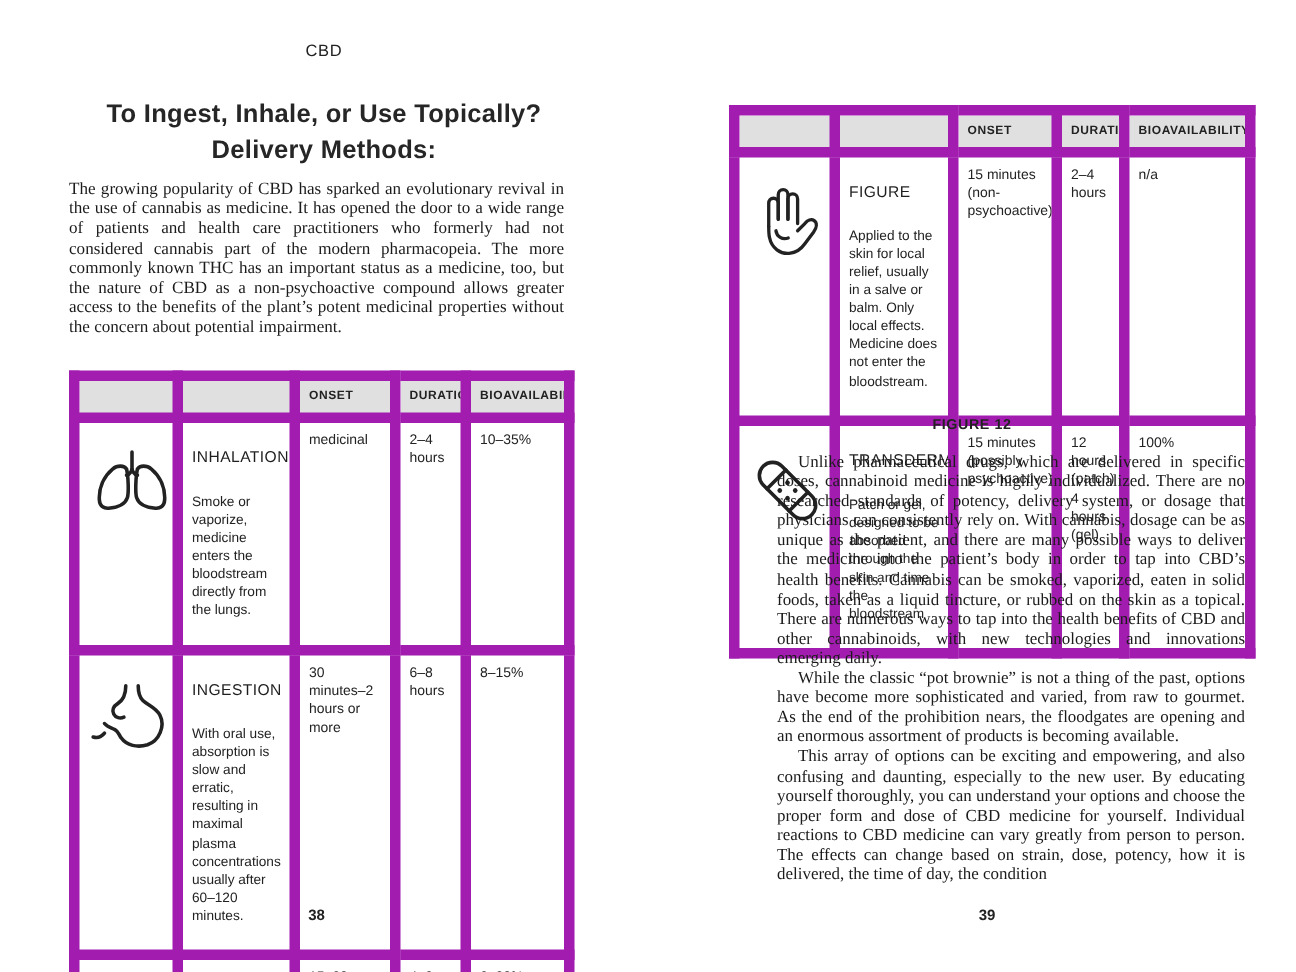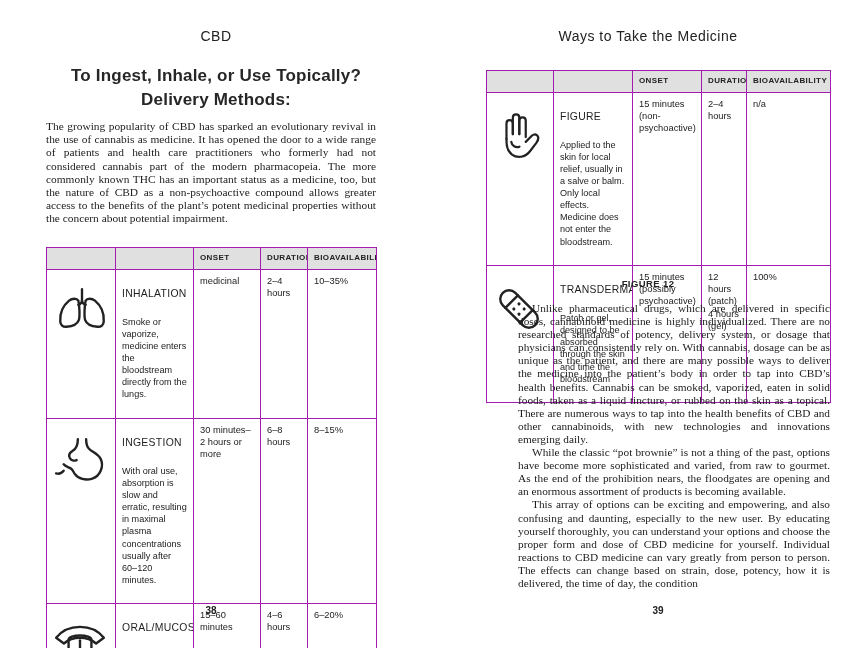--- a/index.html
+++ b/index.html
@@ -5,32 +5,32 @@
   html,body{margin:0;padding:0;background:#ffffff;}
   .spread{position:relative;width:864px;height:648px;background:#ffffff;color:#1d1d1d;
           font-family:"Liberation Sans",sans-serif;overflow:hidden;}
   .page{position:absolute;top:0;height:648px;}
   .page-left{left:0;width:432px;}
   .page-right{left:432px;width:432px;}
   .content-l{position:absolute;left:46px;width:330px;}
   .content-r{position:absolute;left:54px;width:344px;}
 
   .running-head{position:absolute;top:28px;width:100%;text-align:center;
-                font-size:14px;letter-spacing:.5px;color:#222;}
+                font-size:11px;letter-spacing:.5px;color:#222;}
   .page-title{position:absolute;top:64px;width:100%;text-align:center;
               font-size:17px;font-weight:600;line-height:24px;letter-spacing:.2px;color:#262626;}
   .body-serif{font-family:"Liberation Serif",serif;font-size:11.4px;line-height:13.2px;
               text-align:justify;color:#1b1b1b;}
   .intro{top:120px;}
   .paras{top:302px;font-size:11.3px;line-height:13.1px;}
   .paras p{margin:0;text-indent:14px;padding-left:32px;}
   .page-num{position:absolute;bottom:32px;text-align:center;font-size:10px;color:#222;font-weight:bold;}
 
   table.delivery{border-collapse:collapse;table-layout:fixed;width:100%;}
-  table.delivery td,table.delivery th{border:1px solid #a21caf;vertical-align:top;
+  table.delivery td,table.delivery th{border:7px solid #a21caf;vertical-align:top;
       padding:5px 6px;font-size:9.3px;line-height:1.32;text-align:left;color:#222;
       white-space:pre-line;overflow:hidden;}
   table.delivery th{background:#e0e0e0;font-size:8px;font-weight:bold;
       letter-spacing:.4px;padding:5px 6px;white-space:nowrap;}
   .tbl-left{position:absolute;top:247px;}
   .tbl-right{position:absolute;top:70px;}
   .icon-cell{text-align:center;padding-top:9px;}
   .method{font-size:10.4px;letter-spacing:.3px;margin-bottom:3px;color:#1e1e1e;}
   .desc{font-size:9.1px;line-height:1.33;color:#222;}
   .fig-caption{position:absolute;top:278px;width:100%;text-align:center;
@@ -123,21 +123,20 @@
           <td>6–20%</td>
         </tr>
       </tbody>
         </table>
     </div>
 
     <div class="page-num content-l">38</div>
   </div>
 
   <div class="page page-right">
-    <div class="running-head">Ways to Take the Medicine</div>
 
     <div class="content-r tbl-right">
       <table class="delivery">
         <colgroup>
             <col style="width:67px">
             <col style="width:79px">
             <col style="width:69px">
             <col style="width:45px">
             <col style="width:84px">
           </colgroup>

